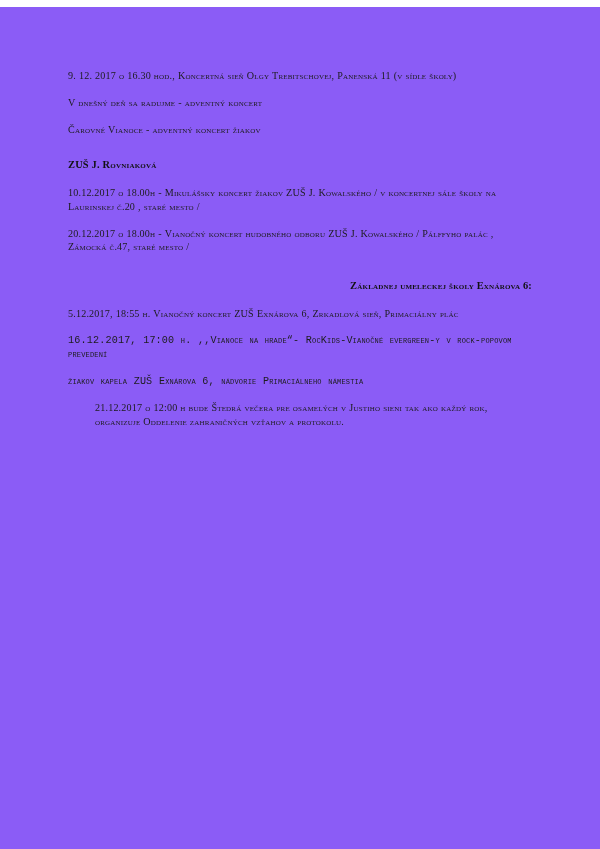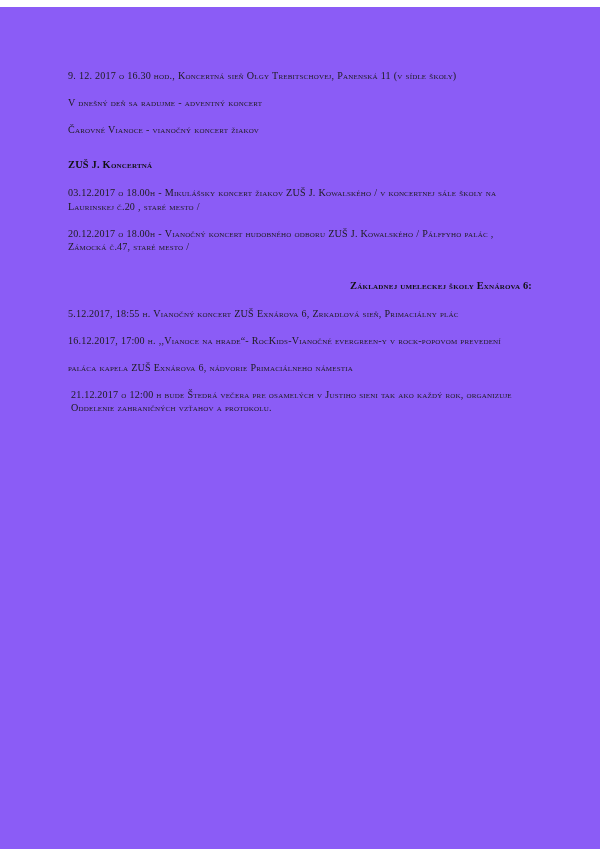--- a/index.html
+++ b/index.html
@@ -63,56 +63,58 @@
   }
 
   .gap-before-heading-2 {
     margin-top: 26px;
     text-align: right;
   }
 
   
   .indent-sm {
     padding-left: 3px;
+    margin-left: 24px;
   }
 
   
   .contline {
     display: block;
+    font-family: Liberation Mono, monospace;
   }
 </style>
 </head>
 <body>
 
 <div class="page">
   <div class="content">
 
     <p class="para">9. 12. 2017 o 16.30 hod., Koncertná sieň Olgy Trebitschovej, Panenská 11 (v sídle školy)</p>
 
     <p class="para">V dnešný deň sa radujme - adventný koncert</p>
 
 
-    <p class="para">Čarovné Vianoce - vianočný koncert žiakov</p>
+    <p class="para">Čarovné Vianoce - adventný koncert žiakov</p>
 
-    <h2 class="heading gap-before-heading">ZUŠ J. Koncertná</h2>
+    <h2 class="heading gap-before-heading">ZUŠ J. Rovniaková</h2>
 
-    <p class="para">03.12.2017 o 18.00h - Mikulášsky koncert žiakov ZUŠ J. Kowalského / v koncertnej sále školy na Laurinskej č.20 , staré mesto /</p>
+    <p class="para">10.12.2017 o 18.00h - Mikulášsky koncert žiakov ZUŠ J. Kowalského / v koncertnej sále školy na Laurinskej č.20 , staré mesto /</p>
 
 
     <p class="para">20.12.2017 o 18.00h - Vianočný koncert hudobného odboru ZUŠ J. Kowalského / Pálffyho palác , Zámocká č.47, staré mesto /</p>
 
     <h2 class="heading gap-before-heading-2">Základnej umeleckej školy Exnárova 6:</h2>
 
     <p class="para">5.12.2017, 18:55 h. Vianočný koncert ZUŠ Exnárova 6, Zrkadlová sieň, Primaciálny plác</p>
 
 
     <div class="para">
       <span class="contline">16.12.2017, 17:00 h. ,,Vianoce na hrade“- RocKids-Vianočné evergreen-y v rock-popovom prevedení</span>
     </div>
 
     <div class="para">
-      <span class="contline">paláca kapela ZUŠ Exnárova 6, nádvorie Primaciálneho námestia</span>
+      <span class="contline">žiakov kapela ZUŠ Exnárova 6, nádvorie Primaciálneho námestia</span>
     </div>
 
     <p class="para indent-sm"> 21.12.2017 o 12:00 h bude Štedrá večera pre osamelých v Justiho sieni tak ako každý rok, organizuje Oddelenie zahraničných vzťahov a protokolu.</p>
 
   </div>
 </div>
 
 </body></html>

